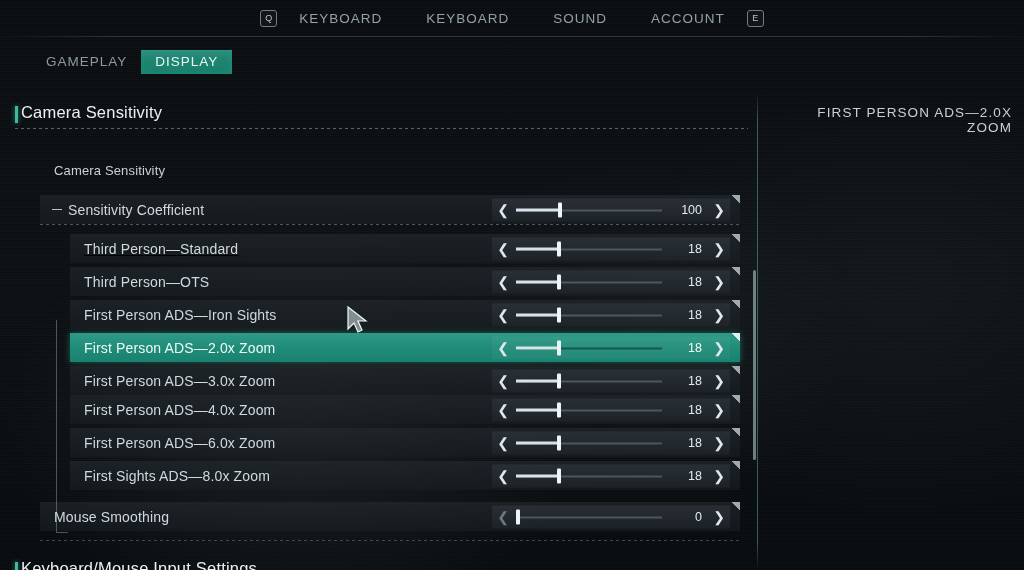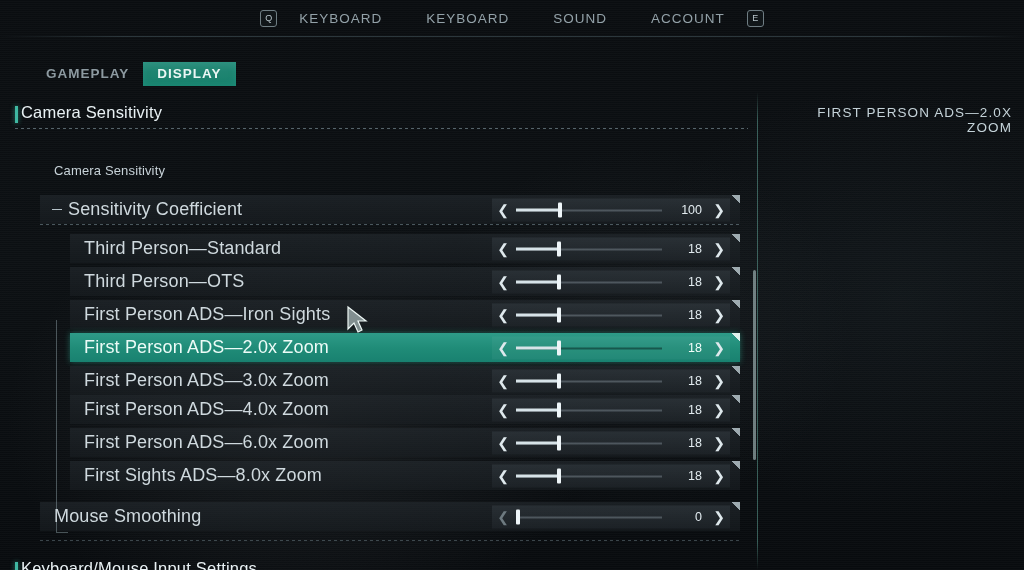--- a/index.html
+++ b/index.html
@@ -51,21 +51,21 @@
     top:1px; width:34px; height:3px;
     background:rgba(225,255,250,.85); border-radius:2px;
   }
   .navrule{
     position:absolute; top:36px; left:0; width:1024px; height:1px;
     background:linear-gradient(90deg, rgba(120,150,160,0) 0%, rgba(120,150,160,.30) 12%, rgba(120,150,160,.30) 88%, rgba(120,150,160,0) 100%);
     z-index:4;
   }
 
   
-  .subtabs{ position:absolute; top:62px; left:32px; display:flex; align-items:center; gap:0; z-index:5;font-weight:bold;}
+  .subtabs{ position:absolute; top:50px; left:32px; display:flex; align-items:center; gap:0; z-index:5;}
   .subtab{
     font-size:13.5px; letter-spacing:1.0px; color:#8d9aa1;
     padding:4px 14px 5px;
   }
   .subtab.active{
     color:#eaf6f4;
     background:linear-gradient(180deg,#2f8e7d 0%,#1f8572 40%,#17806c 100%);
     box-shadow:0 0 7px rgba(40,160,140,.45) inset;
   }
 
@@ -114,21 +114,21 @@
     background:linear-gradient(180deg,#2e9b88 0%,#1f8b77 55%,#198170 100%);
     box-shadow:0 0 6px rgba(50,190,165,.45);
   }
   .corner{
     position:absolute; right:0; top:0; width:8px; height:8px;
     background:linear-gradient(225deg, #c9d8de 0 50%, rgba(0,0,0,0) 50%);
     opacity:.75;
   }
   .row.sel .corner{ background:linear-gradient(225deg,#e7f6f2 0 50%, rgba(0,0,0,0) 50%); opacity:.95;}
   .rlabel{
-    position:relative; z-index:2; color:#cfd9de; font-size:18px;
+    position:relative; z-index:2; color:#cfd9de; font-size:14px;
     letter-spacing:.15px; padding-left:14px; white-space:nowrap;
   }
   .row.sel .rlabel{ color:#ecfbf7; }
   .row.group .rlabel{ color:#c7d2d8; }
   .rlabel.big{ font-size:13px; color:#c6d2d8; }
 
   .toggle{
     position:absolute; left:12px; top:50%; transform:translateY(-50%);
     width:10px; height:10px; z-index:3;
   }
@@ -239,21 +239,21 @@
     </div>
 
     <div style="position:relative;height:2px;margin-left:40px;width:700px;">
       <div style="position:absolute;left:0;top:0;width:700px;height:1px;background-image:linear-gradient(90deg, rgba(150,175,185,.45) 0 3px, rgba(0,0,0,0) 3px 6px);background-size:6px 1px;"></div>
     </div>
 
     <div class="treeline"></div>
     <div class="treefoot"></div>
 
     <div id="slider-rows">
-        <div class="row l3" style="margin-top: 8px;">
+        <div class="row l3" style="margin-top: 8px; text-decoration: underline;">
           <div class="rowbg"></div>
           <span class="corner"></span>
           <div class="rlabel">Third Person—Standard</div>
           <div class="ctrl">
             <div class="arw">❮</div>
             <div class="track">
               <span class="line"></span>
               <span class="fill" style="width:27%"></span>
               <span class="knob" style="left:27%"></span>
             </div>

